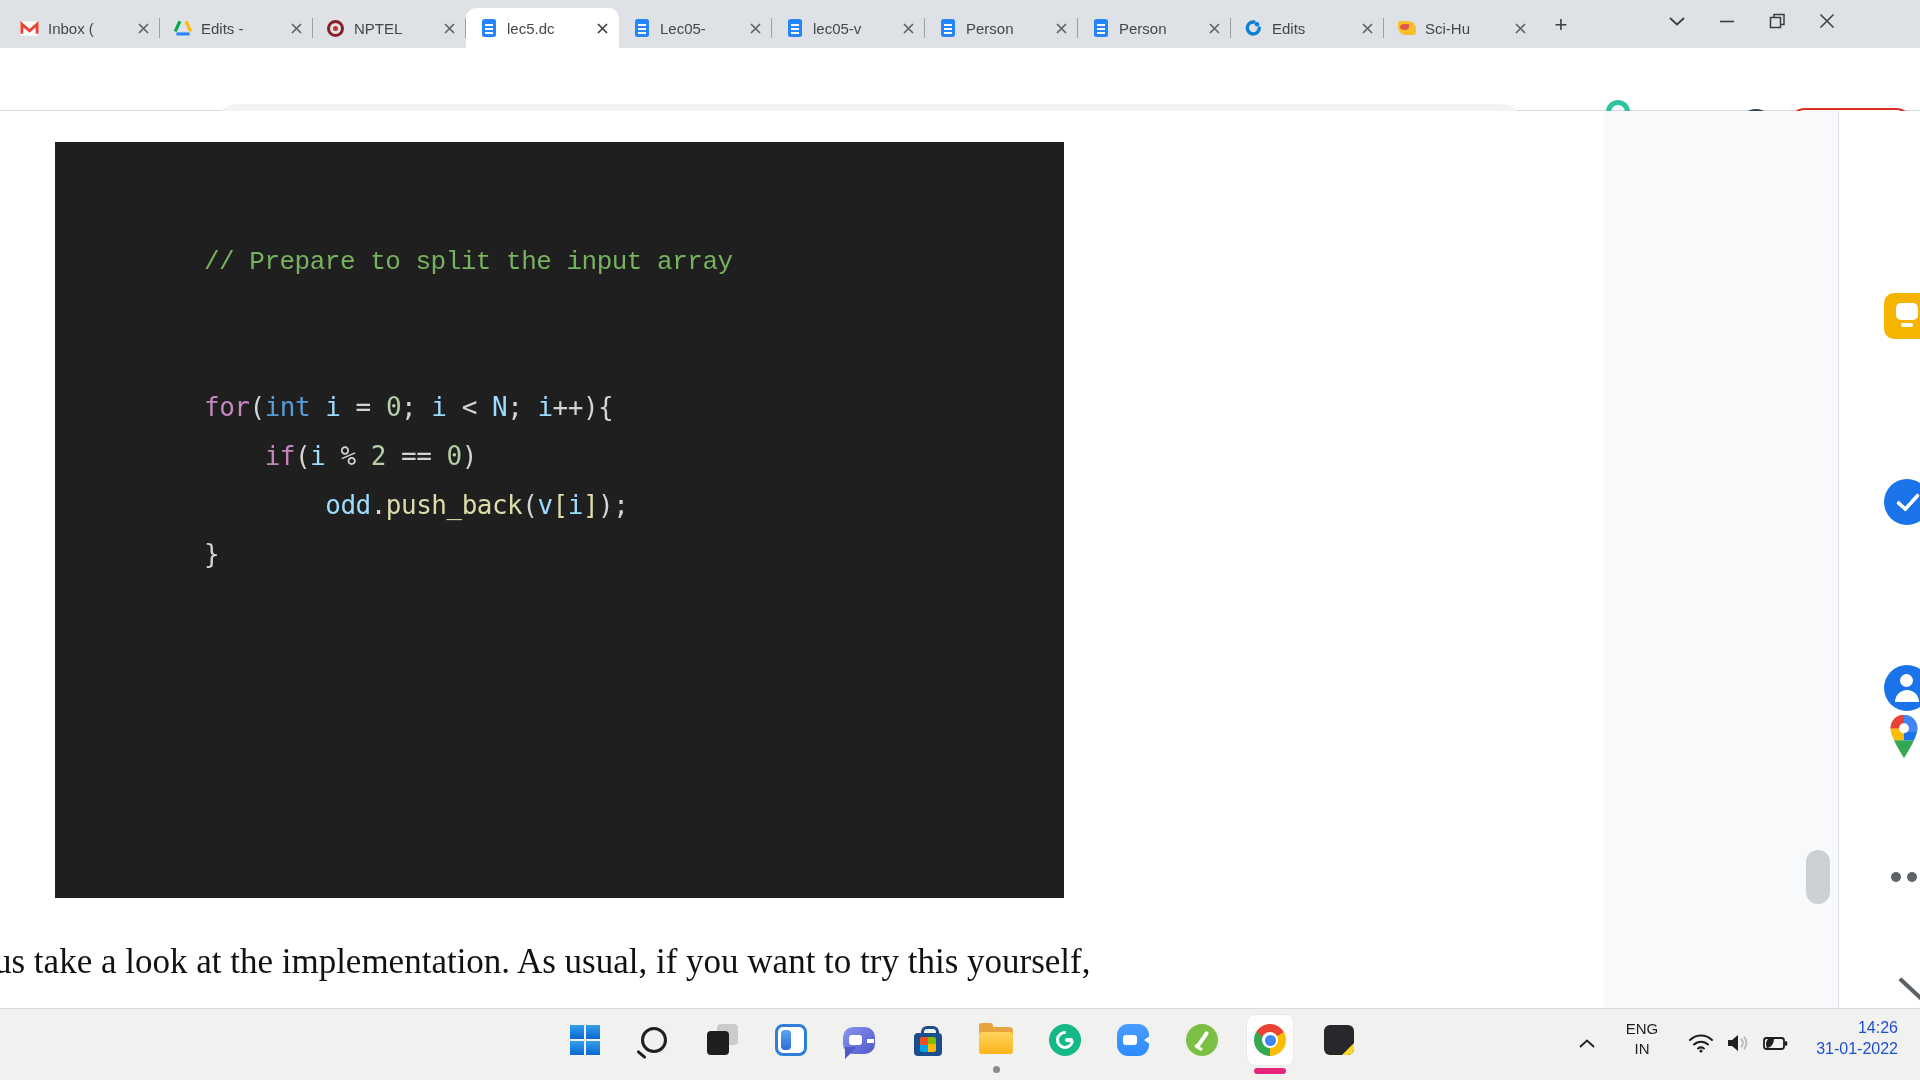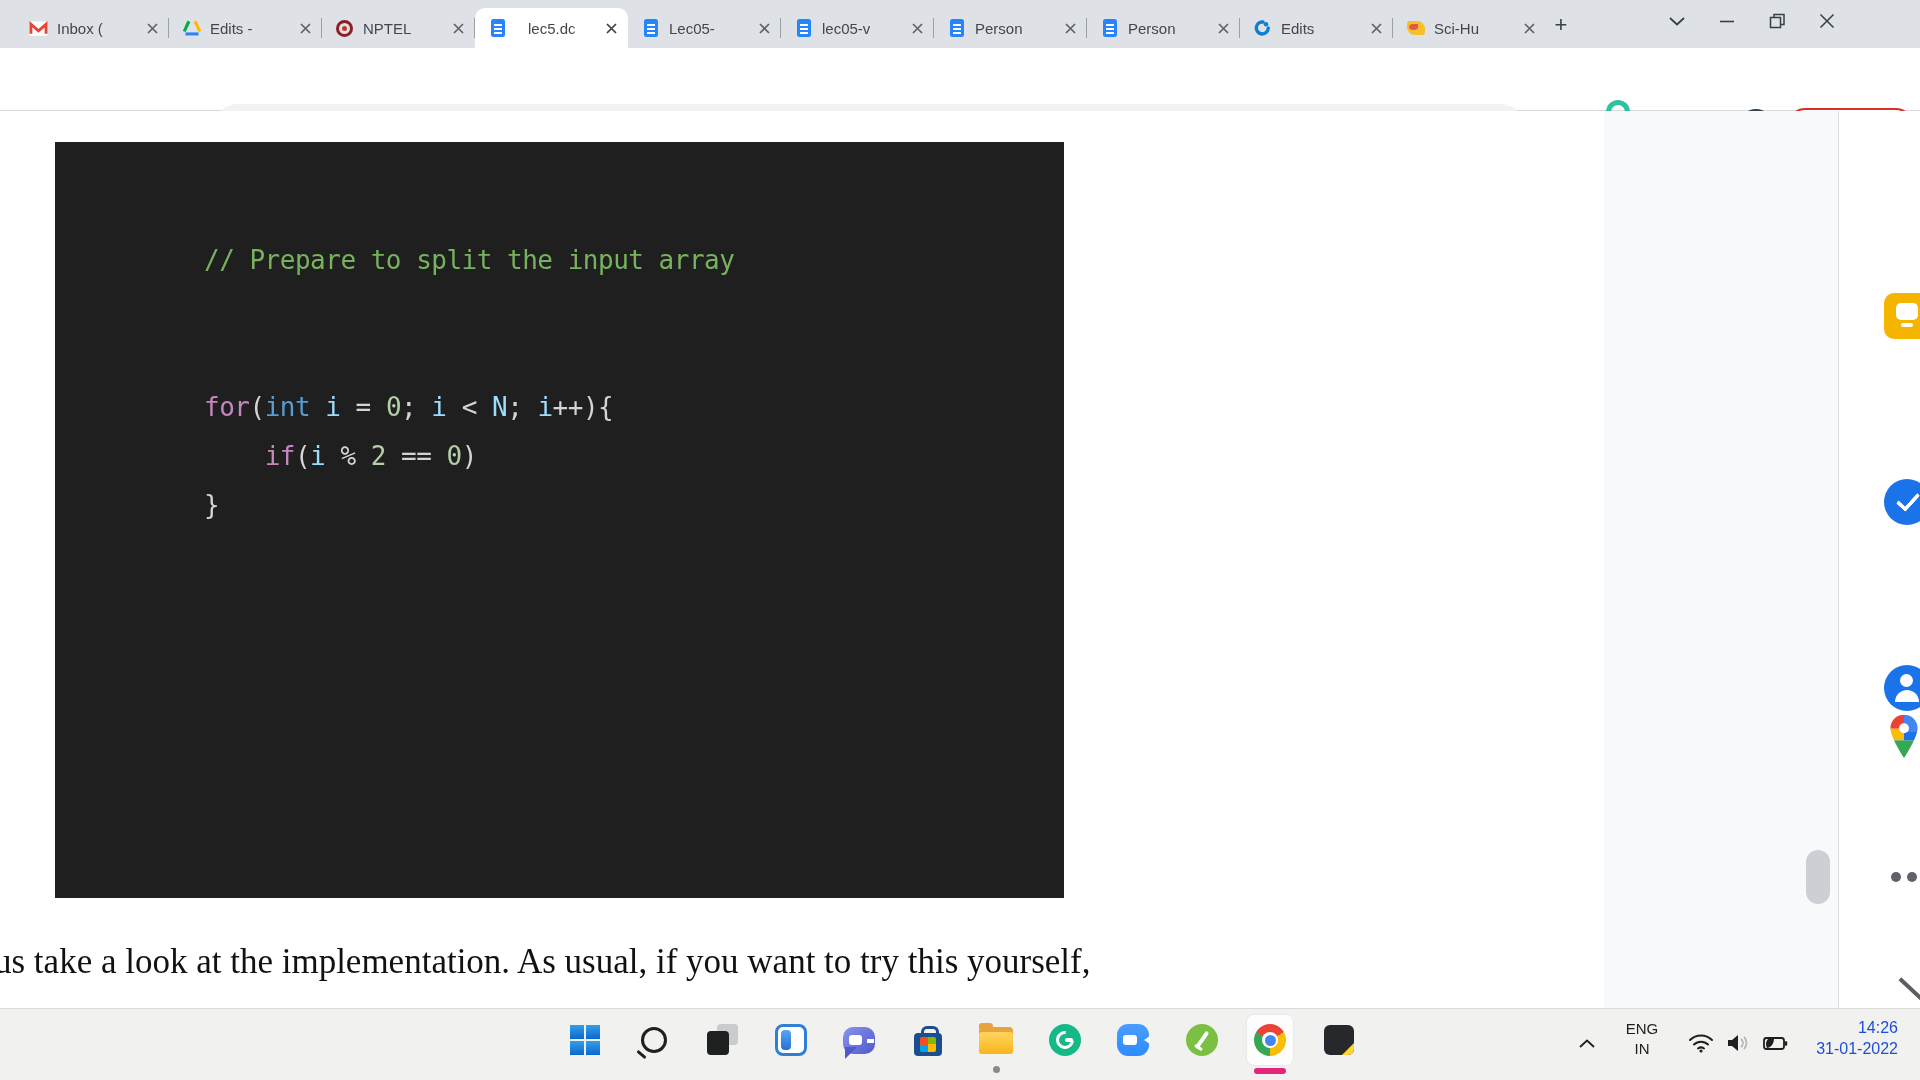--- a/index.html
+++ b/index.html
@@ -1,24 +1,24 @@
 <!DOCTYPE html>
 <html style="--cmt: #77b25e; --kw: #C586C0; --typ: #569CD6; --var: #9CDCFE; --num: #B5CEA8; --fn: #DCDCAA; --pln: #D4D4D4; --br: #DCDCAA; --code_bg: #1f1f1f; --accent_update: #d93025; --taskbar_indicator: #e3257b;"><head>
 <meta charset="utf-8">
 <style>
   html,body{margin:0;padding:0;background:#dee1e6;}
   .screen{position:relative;width:1920px;height:1080px;overflow:hidden;background:#dee1e6;
           font-family:"Liberation Sans",sans-serif;-webkit-font-smoothing:antialiased;}
   
   .tabbar{position:absolute;left:0;top:0;width:1920px;height:48px;background:#dee1e6;}
-  .tabs{position:absolute;left:16px;top:0;height:48px;display:flex;align-items:flex-end;}
+  .tabs{position:absolute;left:7px;top:0;height:48px;display:flex;align-items:flex-end;}
   .tab{position:relative;width:153px;height:40px;display:flex;align-items:center;padding:0 8px 0 13px;
        box-sizing:border-box;cursor:default;}
   .tab:not(.active):not(:last-child)::after{content:"";position:absolute;right:0;top:10px;height:20px;width:1px;background:#9aa0a6;}
-  .tab.active{background:#ffffff;border-radius:10px 10px 0 0;gap:12px;}
+  .tab.active{background:#ffffff;border-radius:10px 10px 0 0;}
   .tab.active::after{display:none;}
   .tab-fav{width:19px;height:19px;flex:0 0 19px;display:flex;align-items:center;justify-content:center;}
   .tab-label{margin-left:9px;font-size:15px;color:#44474a;white-space:nowrap;overflow:hidden;flex:1;
              -webkit-mask-image:linear-gradient(90deg,#000 70%,transparent 97%);
              mask-image:linear-gradient(90deg,#000 70%,transparent 97%);}
   .tab-close{width:18px;height:18px;flex:0 0 18px;display:flex;align-items:center;justify-content:center;border-radius:50%;}
   .newtab{position:absolute;left:1548px;top:12px;width:26px;height:26px;display:flex;align-items:center;justify-content:center;
           font-size:22px;color:#3c4043;border-radius:50%;}
   .wincontrols{position:absolute;top:0;height:42px;display:flex;align-items:center;}
   .winbtn{width:50px;height:42px;display:flex;align-items:center;justify-content:center;}
@@ -67,21 +67,21 @@
   .scroll-thumb{position:absolute;left:1806px;top:739px;width:24px;height:54px;border-radius:12px;background:#ccd0d5;}
   .side-ico{position:absolute;left:1884px;width:46px;height:46px;}
   .dots2{position:absolute;left:1891px;top:761px;display:flex;gap:6px;}
   .dots2 i{width:10px;height:10px;border-radius:50%;background:#5f6368;}
   .corner-diag{position:absolute;left:1896px;top:876px;width:30px;height:3.5px;background:#5a5f64;transform:rotate(43deg);}
   
   .code-img{position:absolute;left:55px;top:31px;width:1009px;height:756px;background:#1f1f1f;}
   .code-pre{position:absolute;left:149px;top:94px;font-family:"DejaVu Sans Mono",monospace;font-size:26px;
             letter-spacing:-0.5px;line-height:49px;}
   .cl{white-space:pre;height:49px;}
-  .tk-cmt{color:var(--cmt);} .tk-kw{color:var(--kw);} .tk-typ{color:var(--typ);}
+  .tk-cmt{color:var(--cmt);font-family:Liberation Mono, monospace;} .tk-kw{color:var(--kw);} .tk-typ{color:var(--typ);}
   .tk-var{color:var(--var);} .tk-num{color:var(--num);} .tk-fn{color:var(--fn);}
   .tk-pln{color:var(--pln);} .tk-br{color:var(--br);}
   .para{position:absolute;left:-6px;top:831px;font-family:"Liberation Serif",serif;font-size:35px;color:#111;white-space:nowrap;}
   
   .ico-keep{background:#f5b400;border-radius:10px;position:relative;}
   .ico-keep::before{content:"";position:absolute;left:12px;top:10px;width:22px;height:17px;background:#fff;border-radius:5px;}
   .ico-keep::after{content:"";position:absolute;left:17px;top:30px;width:12px;height:4px;background:#fff;border-radius:2px;}
   .ico-tasks{background:#1a73e8;border-radius:50%;position:relative;}
   .ico-tasks::before{content:"";position:absolute;left:13px;top:14px;width:18px;height:9px;border-left:4.5px solid #fff;
       border-bottom:4.5px solid #fff;transform:rotate(-48deg);border-radius:2px;}
@@ -378,20 +378,21 @@
   </div>
 
   <div class="content">
     <div class="code-img" style="background: rgb(31, 31, 31);">
       <div class="code-pre">
           <div class="cl"><span class="tk-cmt">// Prepare to split the input array</span></div>
           <div class="cl">&nbsp;</div>
           <div class="cl">&nbsp;</div>
           <div class="cl"><span class="tk-kw">for</span><span class="tk-pln">(</span><span class="tk-typ">int</span><span class="tk-pln"> </span><span class="tk-var">i</span><span class="tk-pln"> = </span><span class="tk-num">0</span><span class="tk-pln">; </span><span class="tk-var">i</span><span class="tk-pln"> &lt; </span><span class="tk-var">N</span><span class="tk-pln">; </span><span class="tk-var">i</span><span class="tk-pln">++){</span></div>
           <div class="cl"><span class="tk-pln">    </span><span class="tk-kw">if</span><span class="tk-pln">(</span><span class="tk-var">i</span><span class="tk-pln"> % </span><span class="tk-num">2</span><span class="tk-pln"> == </span><span class="tk-num">0</span><span class="tk-pln">)</span></div>
+          <div class="cl"><span class="tk-pln">        </span><span class="tk-var">odd</span><span class="tk-pln">.</span><span class="tk-fn">push_back</span><span class="tk-pln">(</span><span class="tk-var">v</span><span class="tk-br">[</span><span class="tk-var">i</span><span class="tk-br">]</span><span class="tk-pln">);</span></div>
           <div class="cl"><span class="tk-pln">}</span></div>
         </div>
     </div>
     <div class="para">us take a look at the implementation. As usual, if you want to try this yourself,</div>
 
     <div class="page-gutter"></div>
     <div class="scroll-thumb"></div>
     <div class="panel-divider"></div>
     <div class="side-panel"></div>
 

